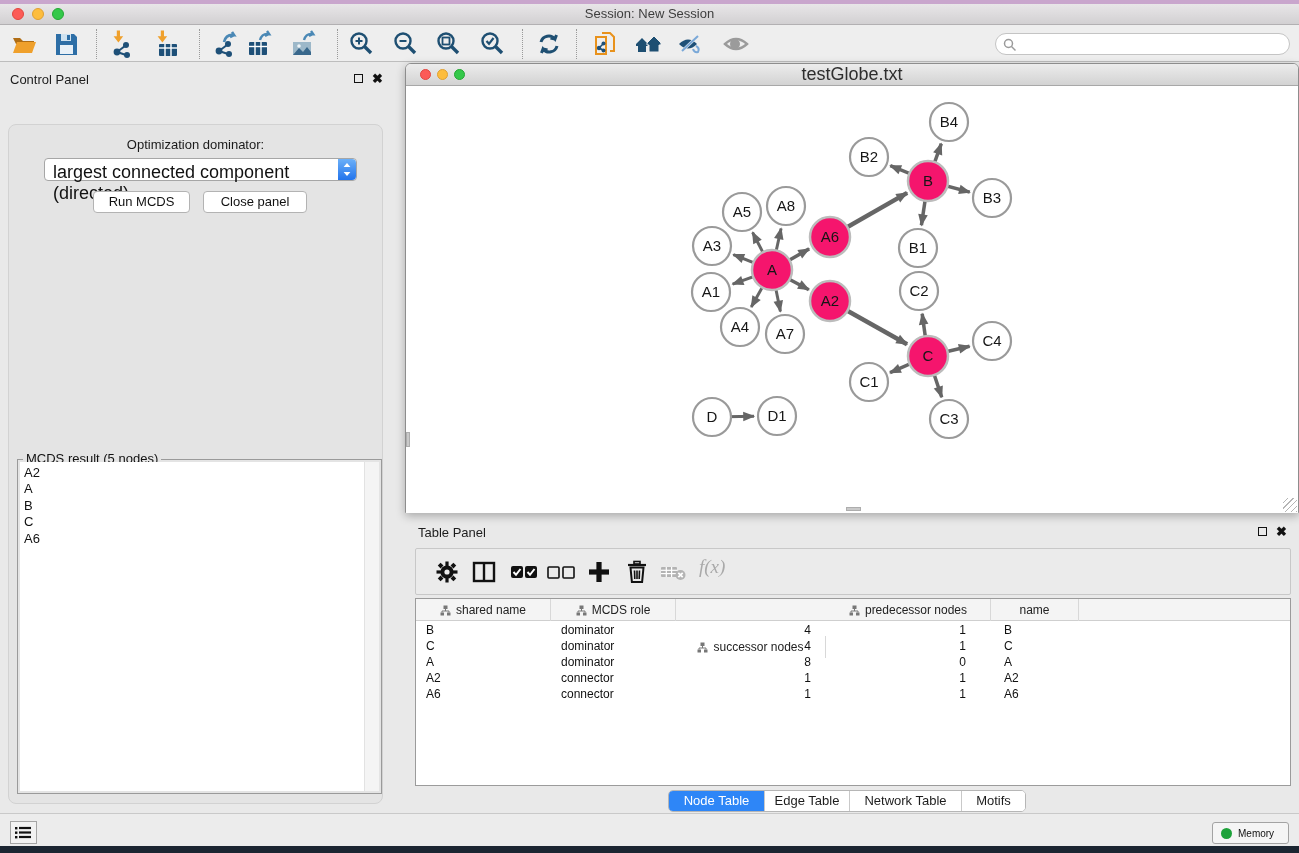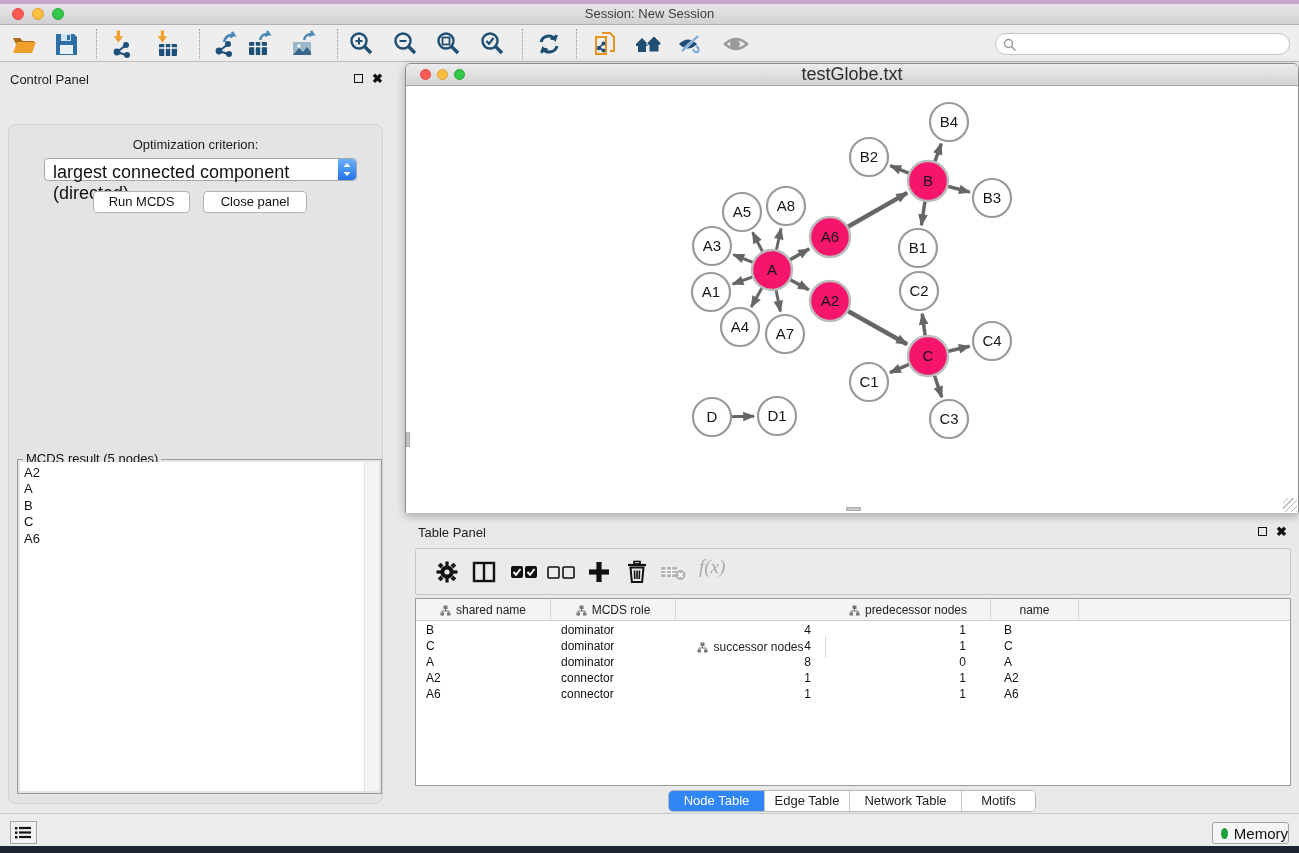--- a/index.html
+++ b/index.html
@@ -102,21 +102,21 @@
 
   
   #statusbar { left:0; top:813px; width:1299px; height:33px; background:#ececec;
     border-top:1px solid #c9c9c9; }
   #list-btn { position:absolute; left:10px; top:7px; width:27px; height:23px;
     background:#f2f2f2; border:1px solid #a5a5a5; }
   #memory-btn { position:absolute; left:1212px; top:8px; width:77px; height:22px;
     background:#f5f5f5; border:1px solid #a3a3a3; border-radius:3px;
     display:flex; align-items:center; gap:6px; padding-left:8px; }
   #memory-dot { width:11px; height:11px; border-radius:50%; }
-  #memory-label { font-size:15px; color:#111; }
+  #memory-label { font-size:10px; color:#111; }
   #desktop-bottom { left:0; top:846px; width:1299px; height:7px; background:#1b2531; }
 </style>
 </head>
 <body>
 
 <div id="desktop-top" class="abs"></div>
 <div id="titlebar" class="abs">
   <span class="light r"></span>
   <span class="light y"></span>
   <span class="light g"></span>
@@ -281,21 +281,21 @@
 </div>
 
 <div id="control-panel" class="abs">
   <div class="panel-title abs" style="left:10px; top:10px">Control Panel</div>
   <div class="win-btns" style="left:354px; top:12px">
     <span class="float-box"></span>
     <span class="close-x">✖</span>
   </div>
 
   <div id="cp-content">
-    <div id="opt-label">Optimization criterion:</div>
+    <div id="opt-label">Optimization dominator:</div>
     <div id="criterion-dropdown">
       <span class="val">largest connected component (directed)</span>
       <span class="stepper">
         <svg width="18" height="21">
             <path d="M9 4 l3.4 4 h-6.8 z" fill="#fff"></path>
             <path d="M9 17 l3.4 -4 h-6.8 z" fill="#fff"></path>
           </svg>
       </span>
     </div>
     <div class="btn" style="left:84px; top:66px; width:97px">Run MCDS</div>
@@ -561,21 +561,21 @@
           <div class="dcell" style="width: 165px; text-align: right; padding: 0px 25px 0px 0px;">1</div>
           <div class="dcell" style="width: 88px; text-align: left; padding: 0px 0px 0px 13px;">A6</div>
         </div>
       </div>
   </div>
 
   <div class="tabgroup" id="bottom-tabs">
     <div class="tab selected" style="width:95px">Node Table</div>
     <div class="tab" style="width:85px">Edge Table</div>
     <div class="tab" style="width:112px">Network Table</div>
-    <div class="tab" style="width:74px">Motifs</div>
+    <div class="tab" style="width:64px">Motifs</div>
   </div>
 </div>
 
 <div id="statusbar" class="abs">
   <div id="list-btn">
     <svg width="25" height="21">
         <g stroke="#111" stroke-width="2.2">
           <line x1="8" y1="6" x2="20" y2="6"></line>
           <line x1="8" y1="10.5" x2="20" y2="10.5"></line>
           <line x1="8" y1="15" x2="20" y2="15"></line>

